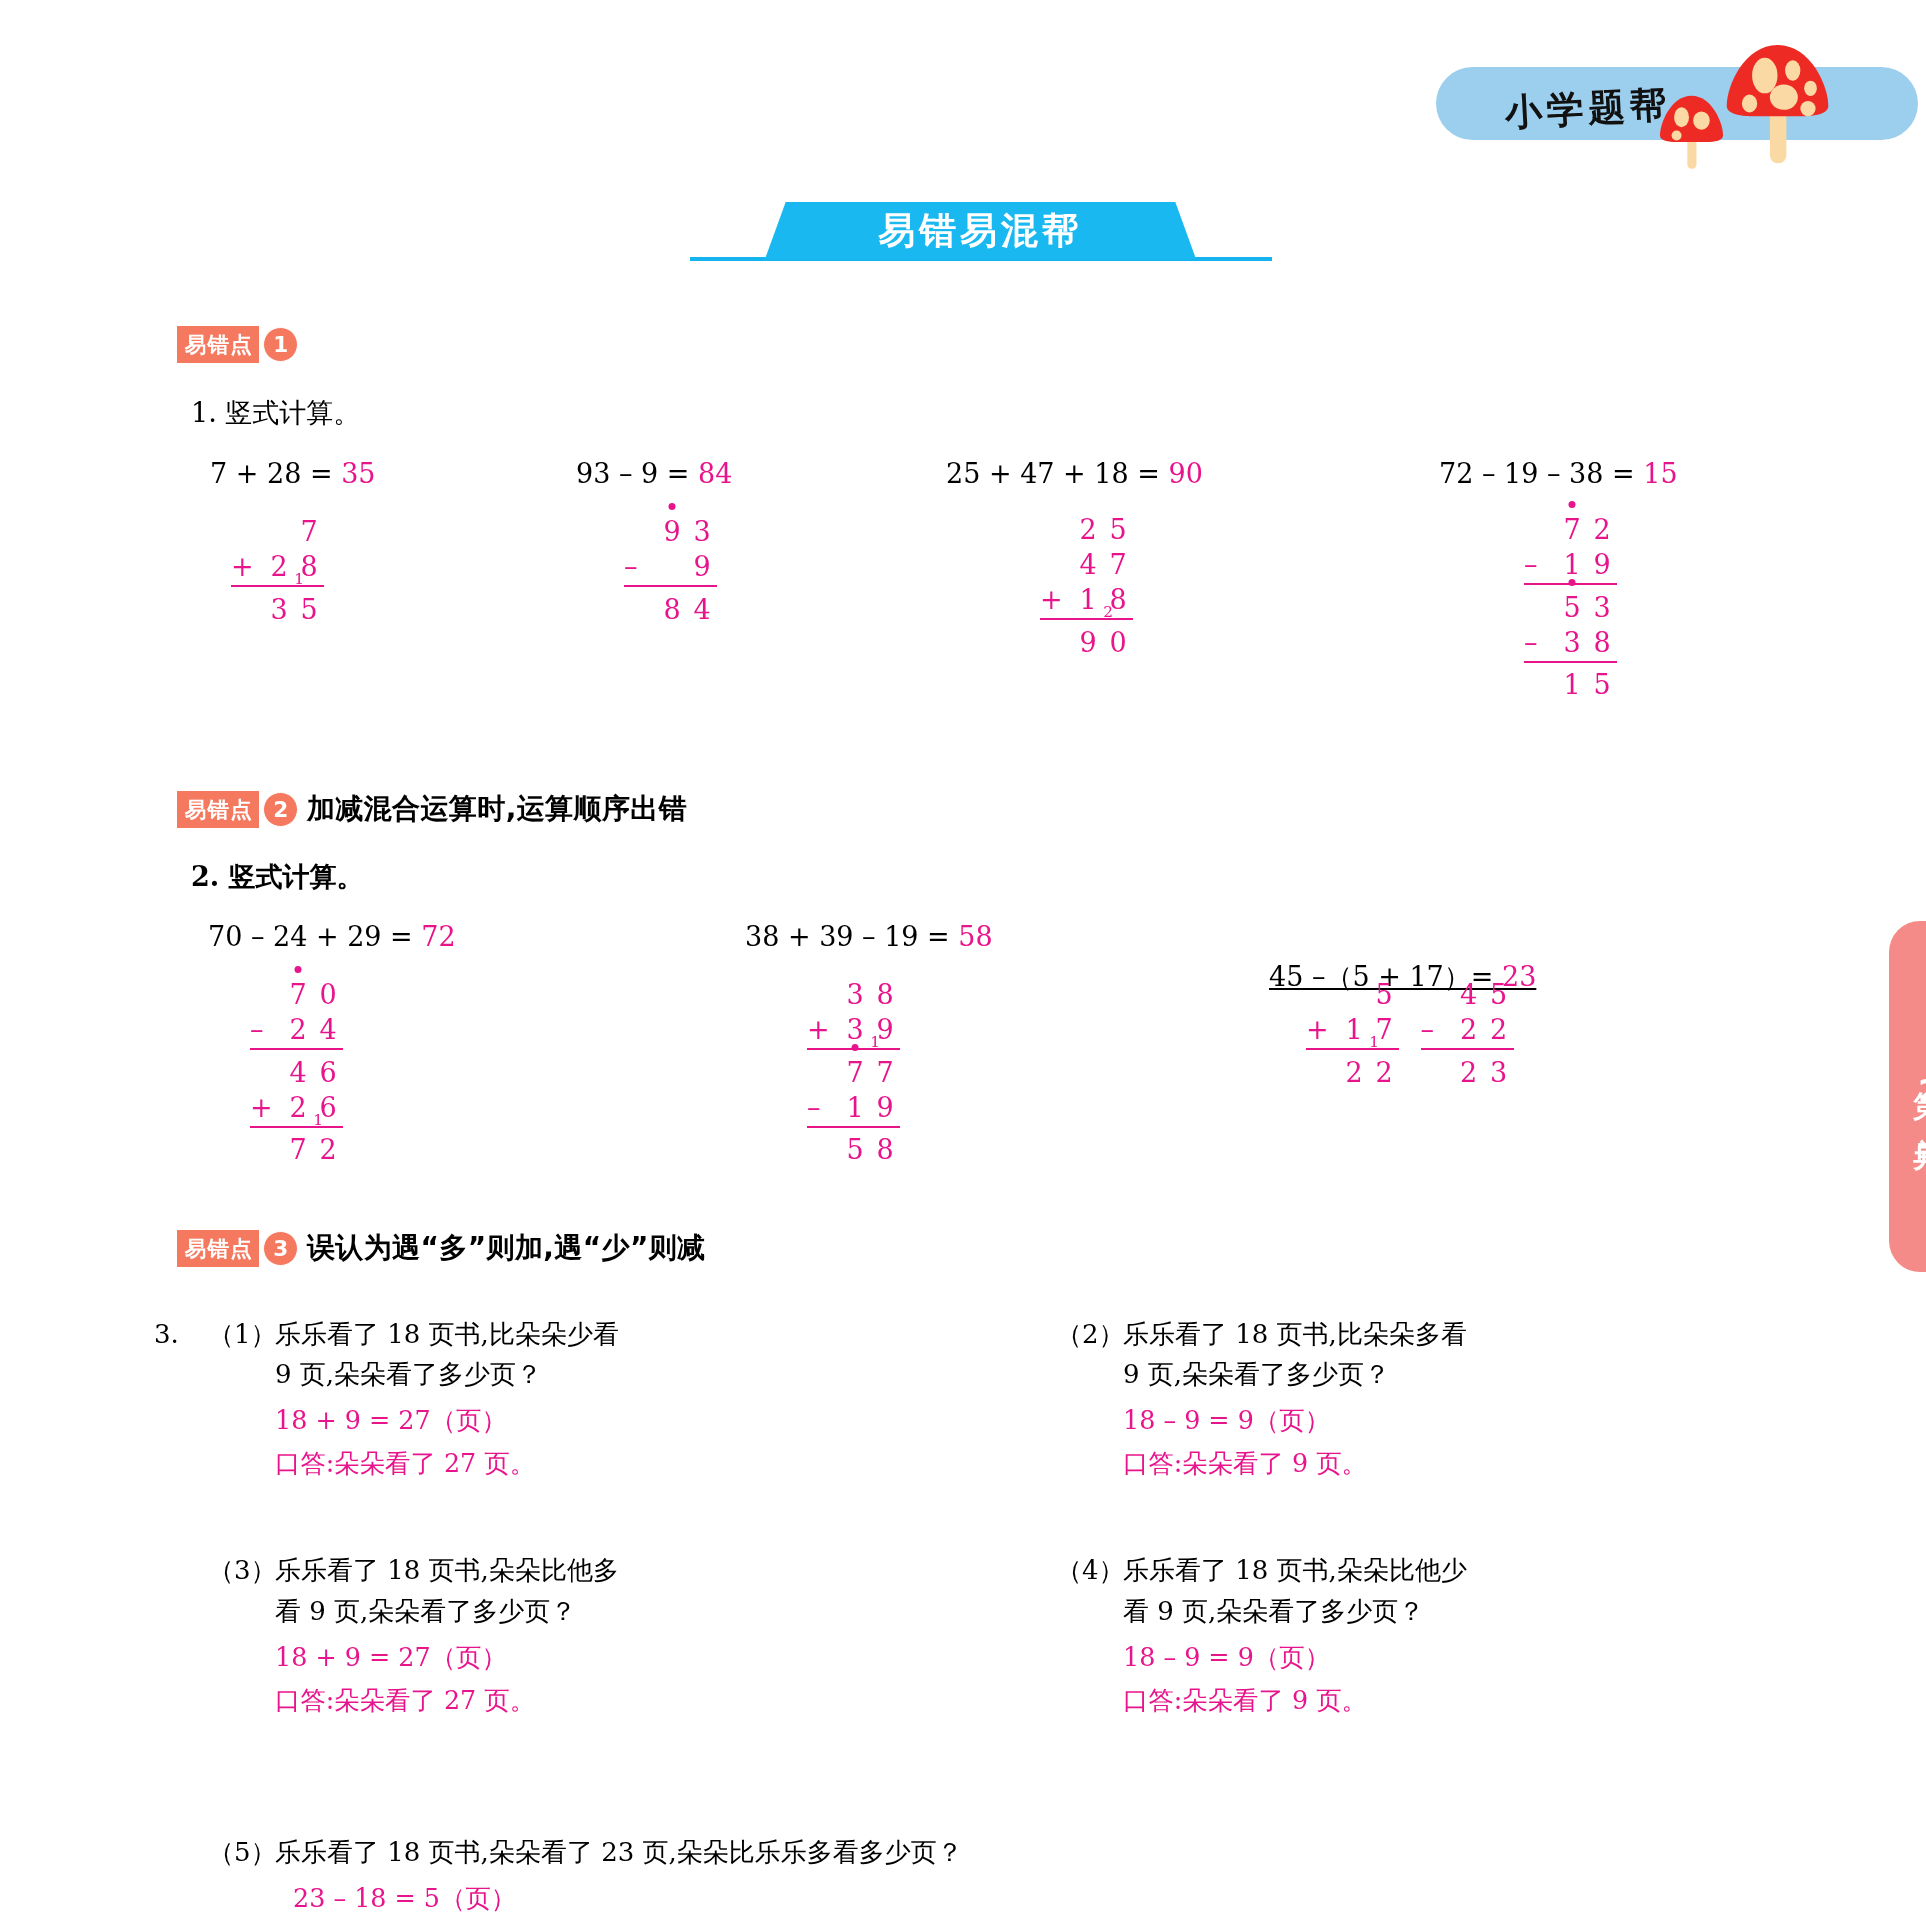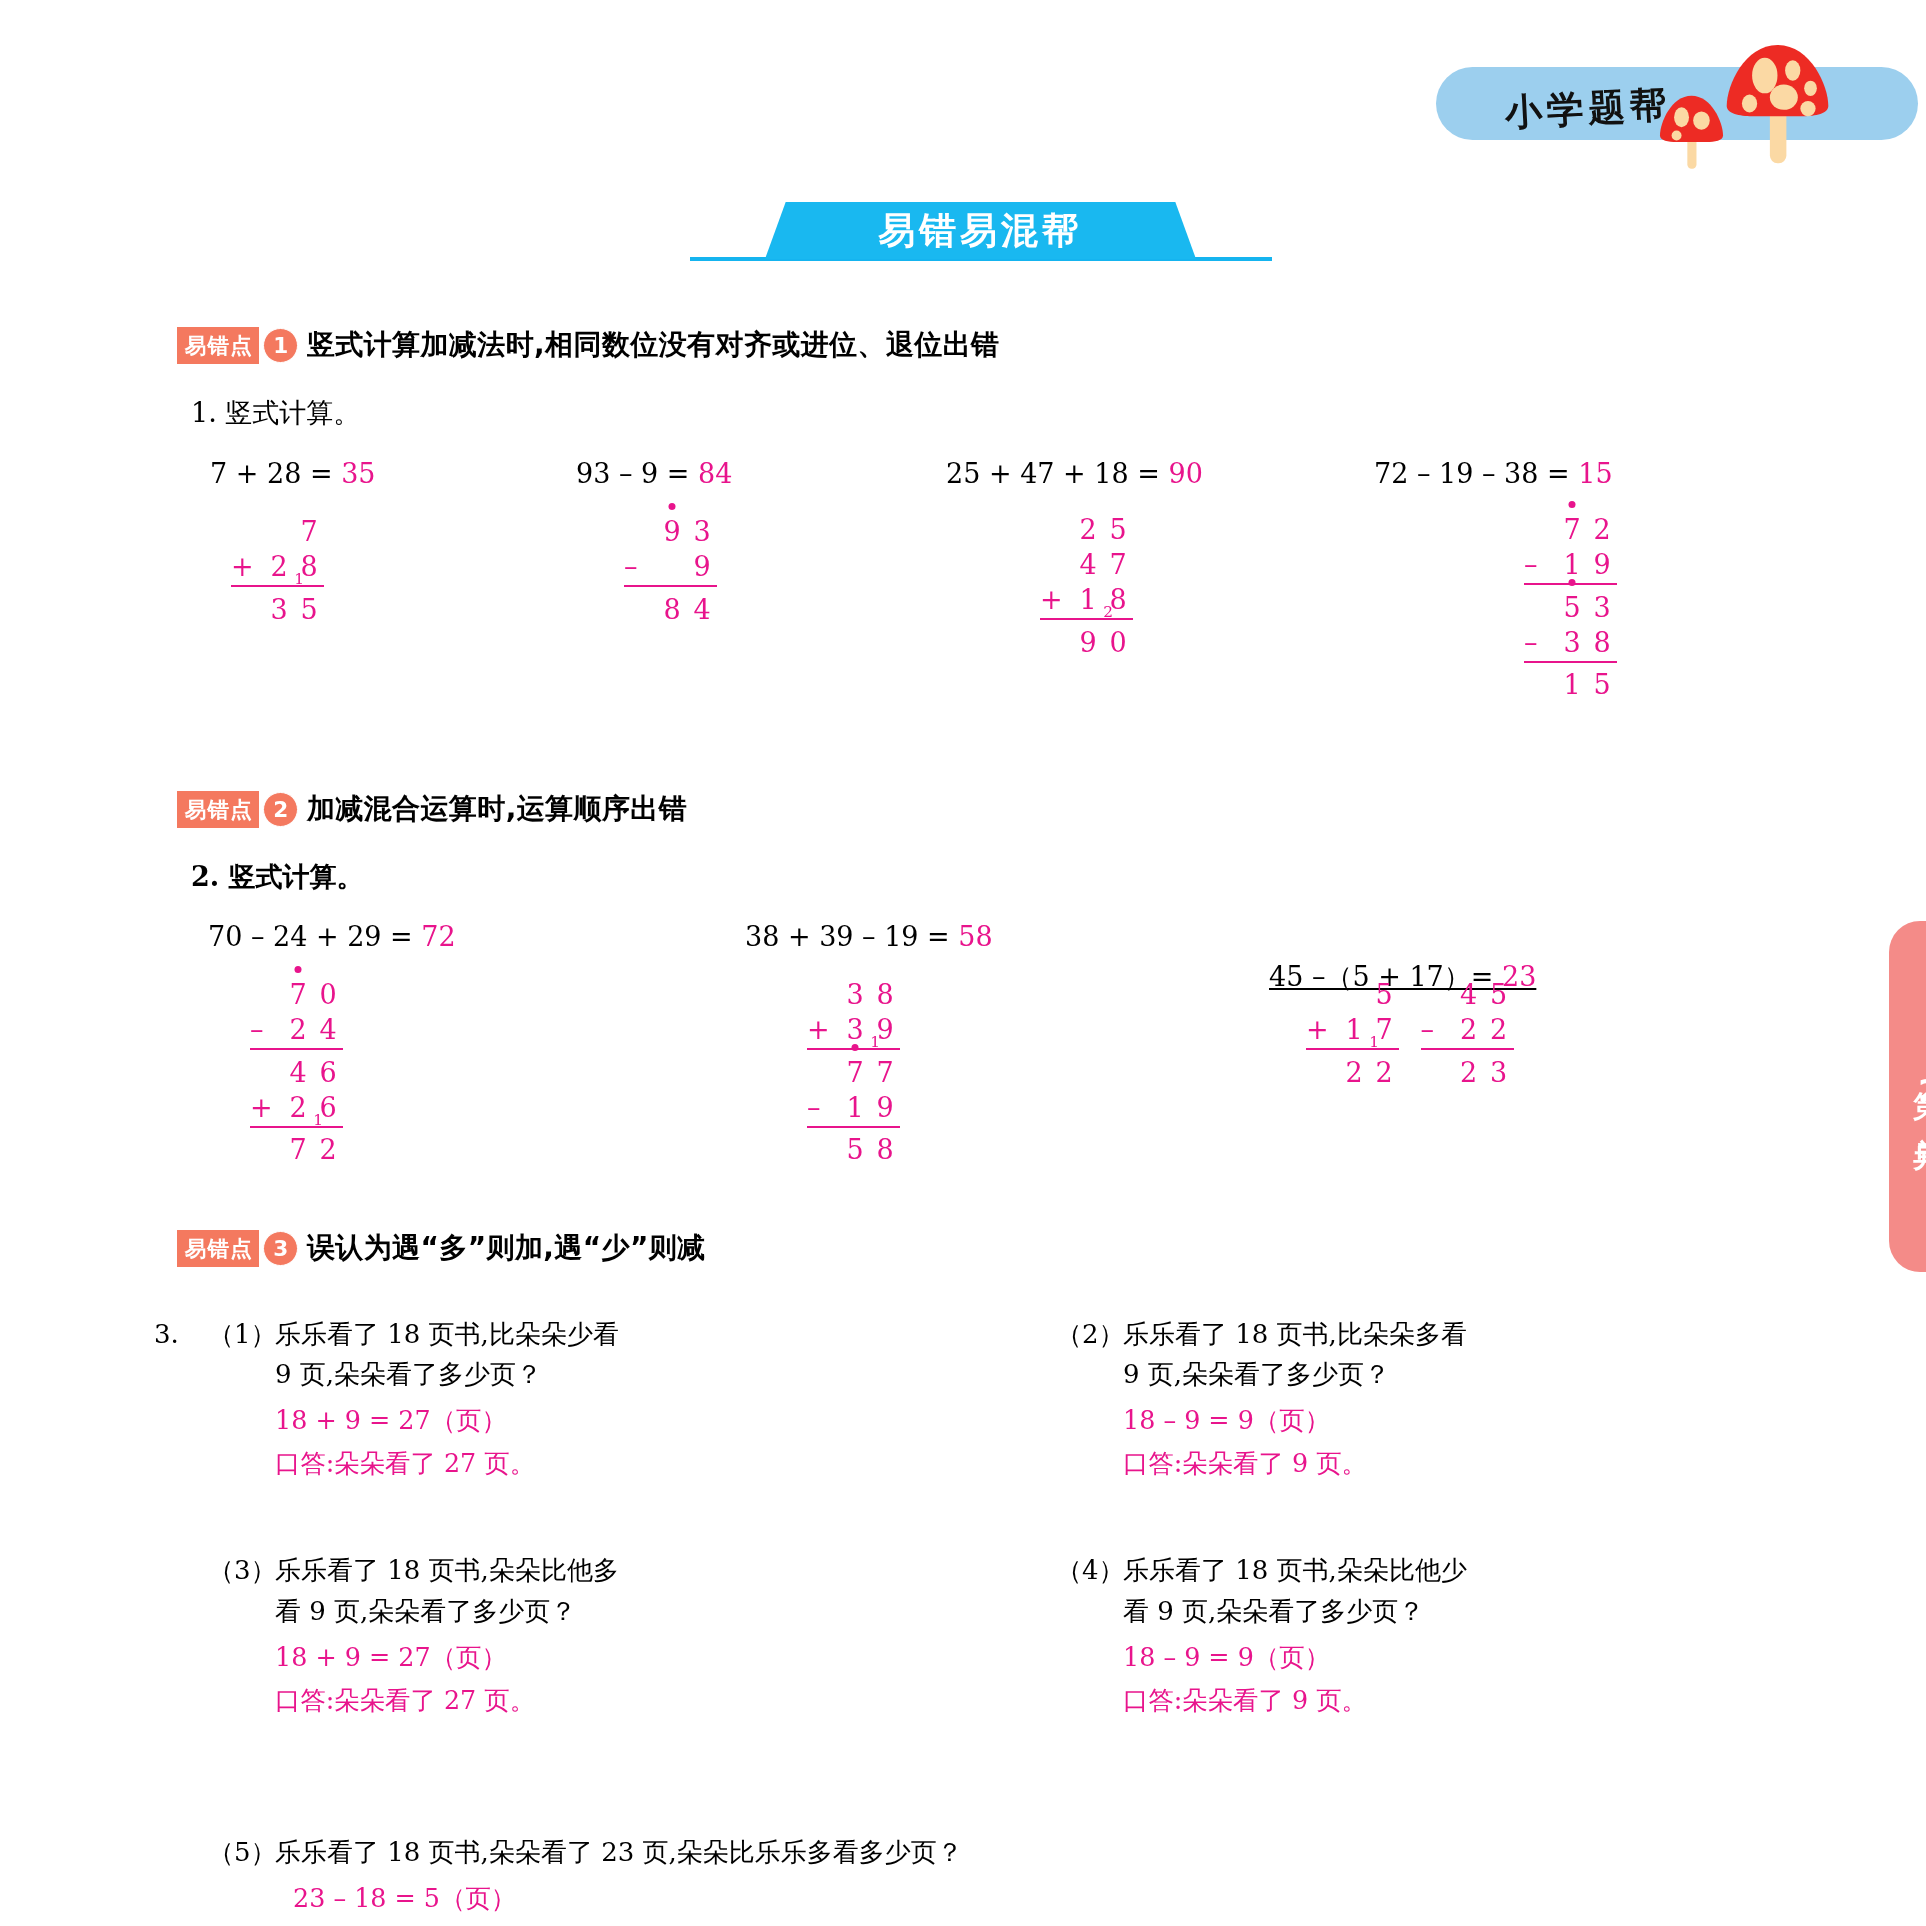--- a/index.html
+++ b/index.html
@@ -181,21 +181,20 @@
 
 <div class="side-tab">
   <span class="side-tab-text">第2单元</span>
 </div>
 
 <div class="ep-head" style="left:177px; top:326px;">
   <span class="ep-badge">
     <span class="ep-badge-box">易错点</span>
     <span class="ep-badge-circle">1</span>
   </span>
-  <span class="ep-title">竖式计算加减法时,相同数位没有对齐或进位、退位出错</span>
 </div>
 
 <div class="q-label" style="left:191px; top:389px;">1. 竖式计算。</div>
 
 <div class="eq" style="left:210px; top:458px;">
   <span>7 + 28 =</span>
   <span class="res">35</span>
 </div>
 <div class="vcalc" style="left:231px; top:512px;">
   <div class="vrow">
@@ -260,21 +259,21 @@
       <span class="vd">8</span>
     </div>
   <div class="vline" style="width:93px;"></div>
   <div class="vrow">
       <span class="vop"></span>
       <span class="vd">9</span>
       <span class="vd">0</span>
     </div>
 </div>
 
-<div class="eq" style="left:1374px; top:458px;">
+<div class="eq" style="left:1439px; top:458px;">
   <span>72 – 19 – 38 =</span>
   <span class="res">15</span>
 </div>
 <div class="vcalc" style="left:1524px; top:510px;">
   <div class="vrow">
       <span class="vop"></span>
       <span class="vd"><span class="borrow"></span><span>7</span></span>
       <span class="vd">2</span>
     </div>
   <div class="vrow">

